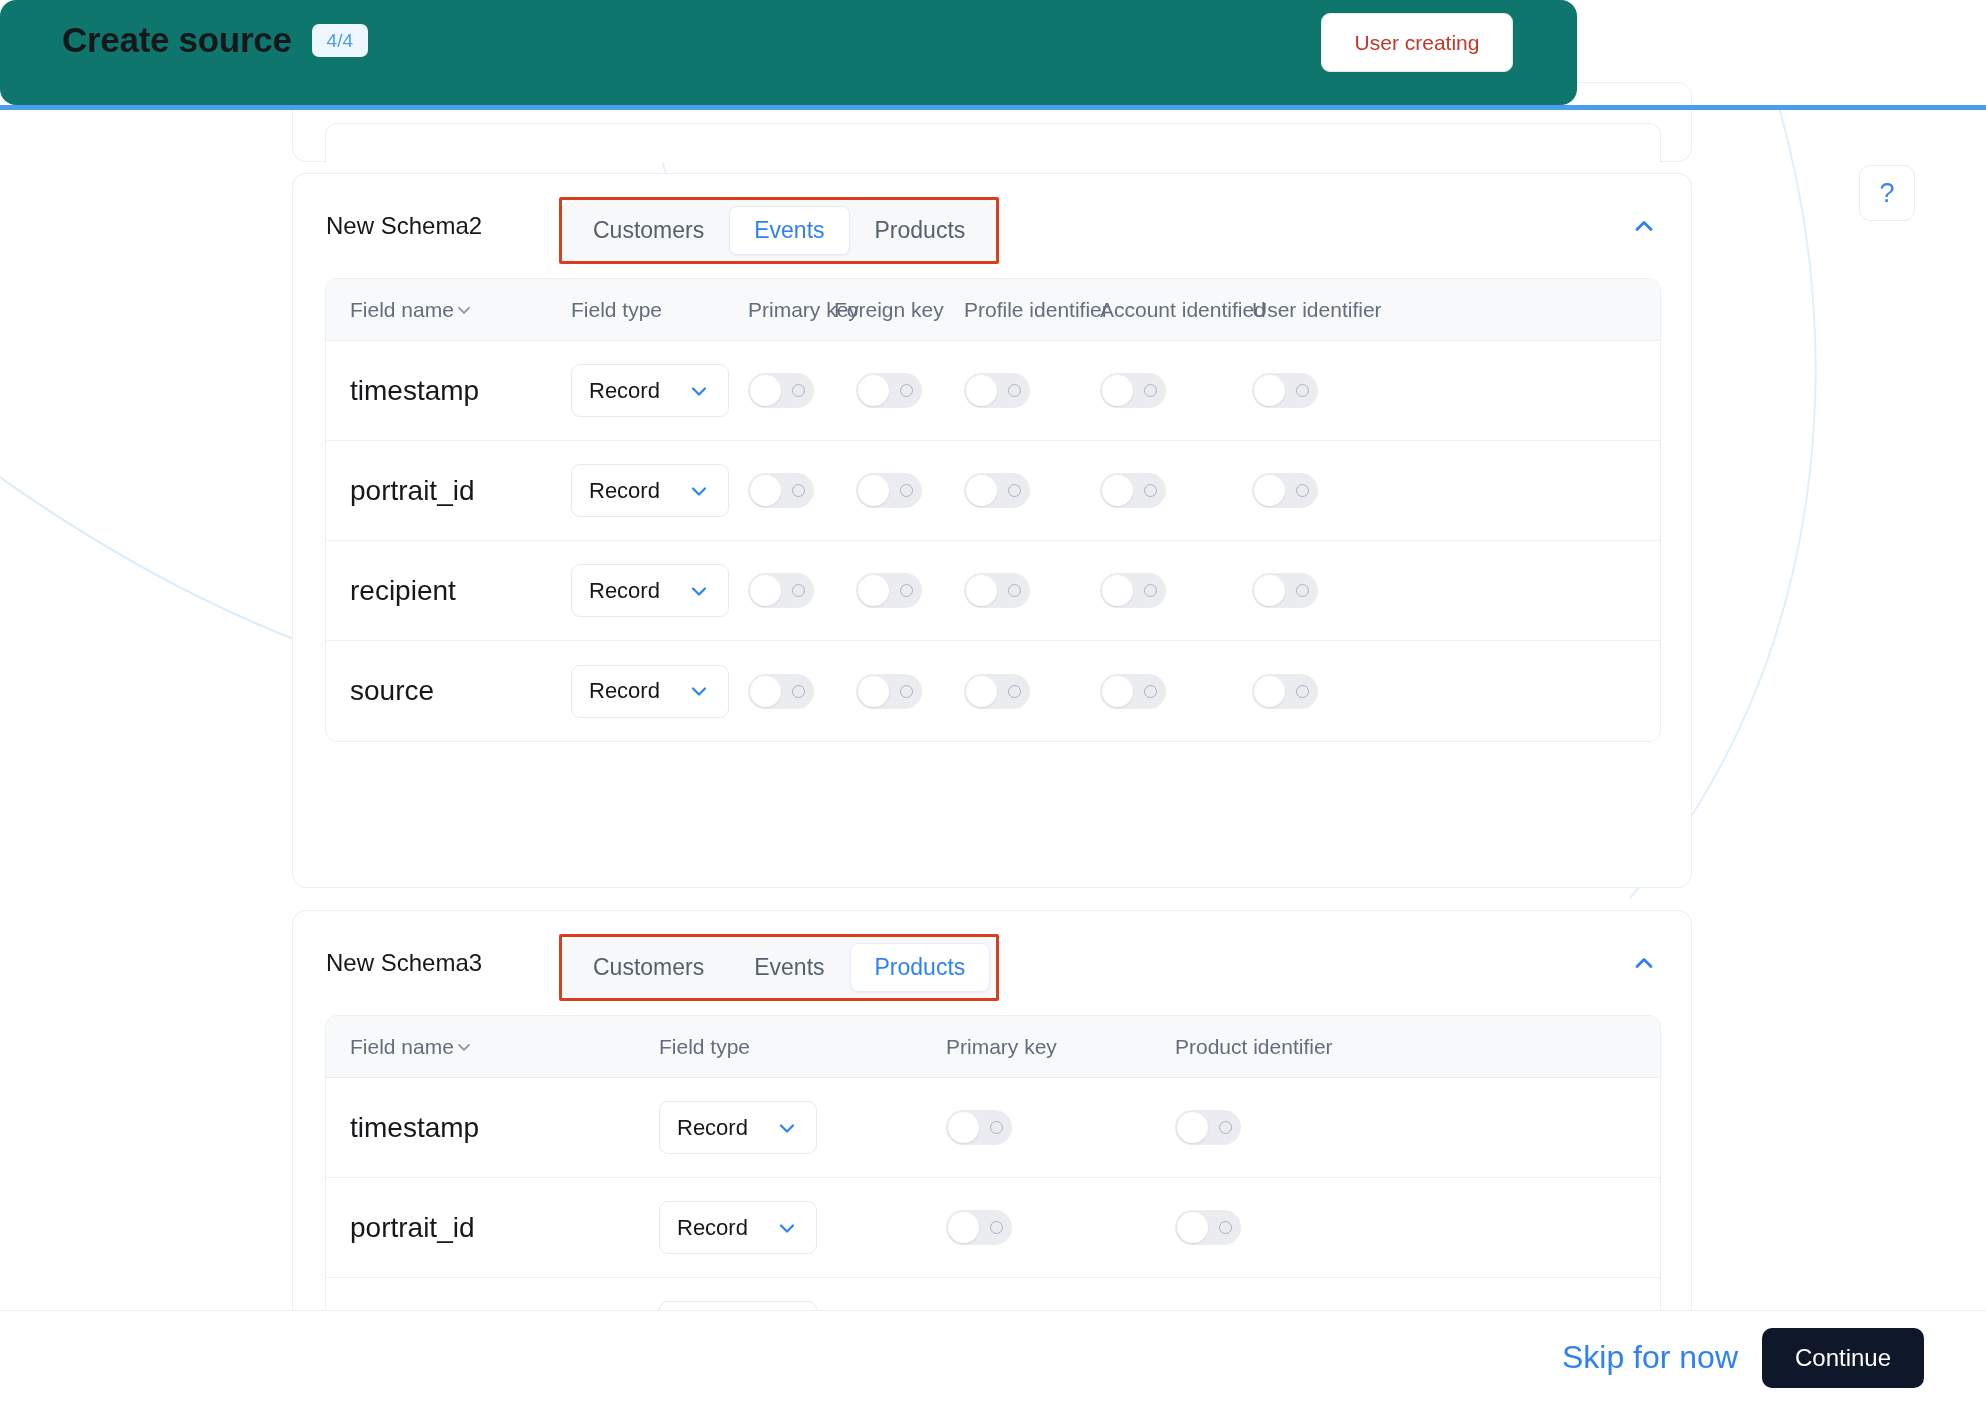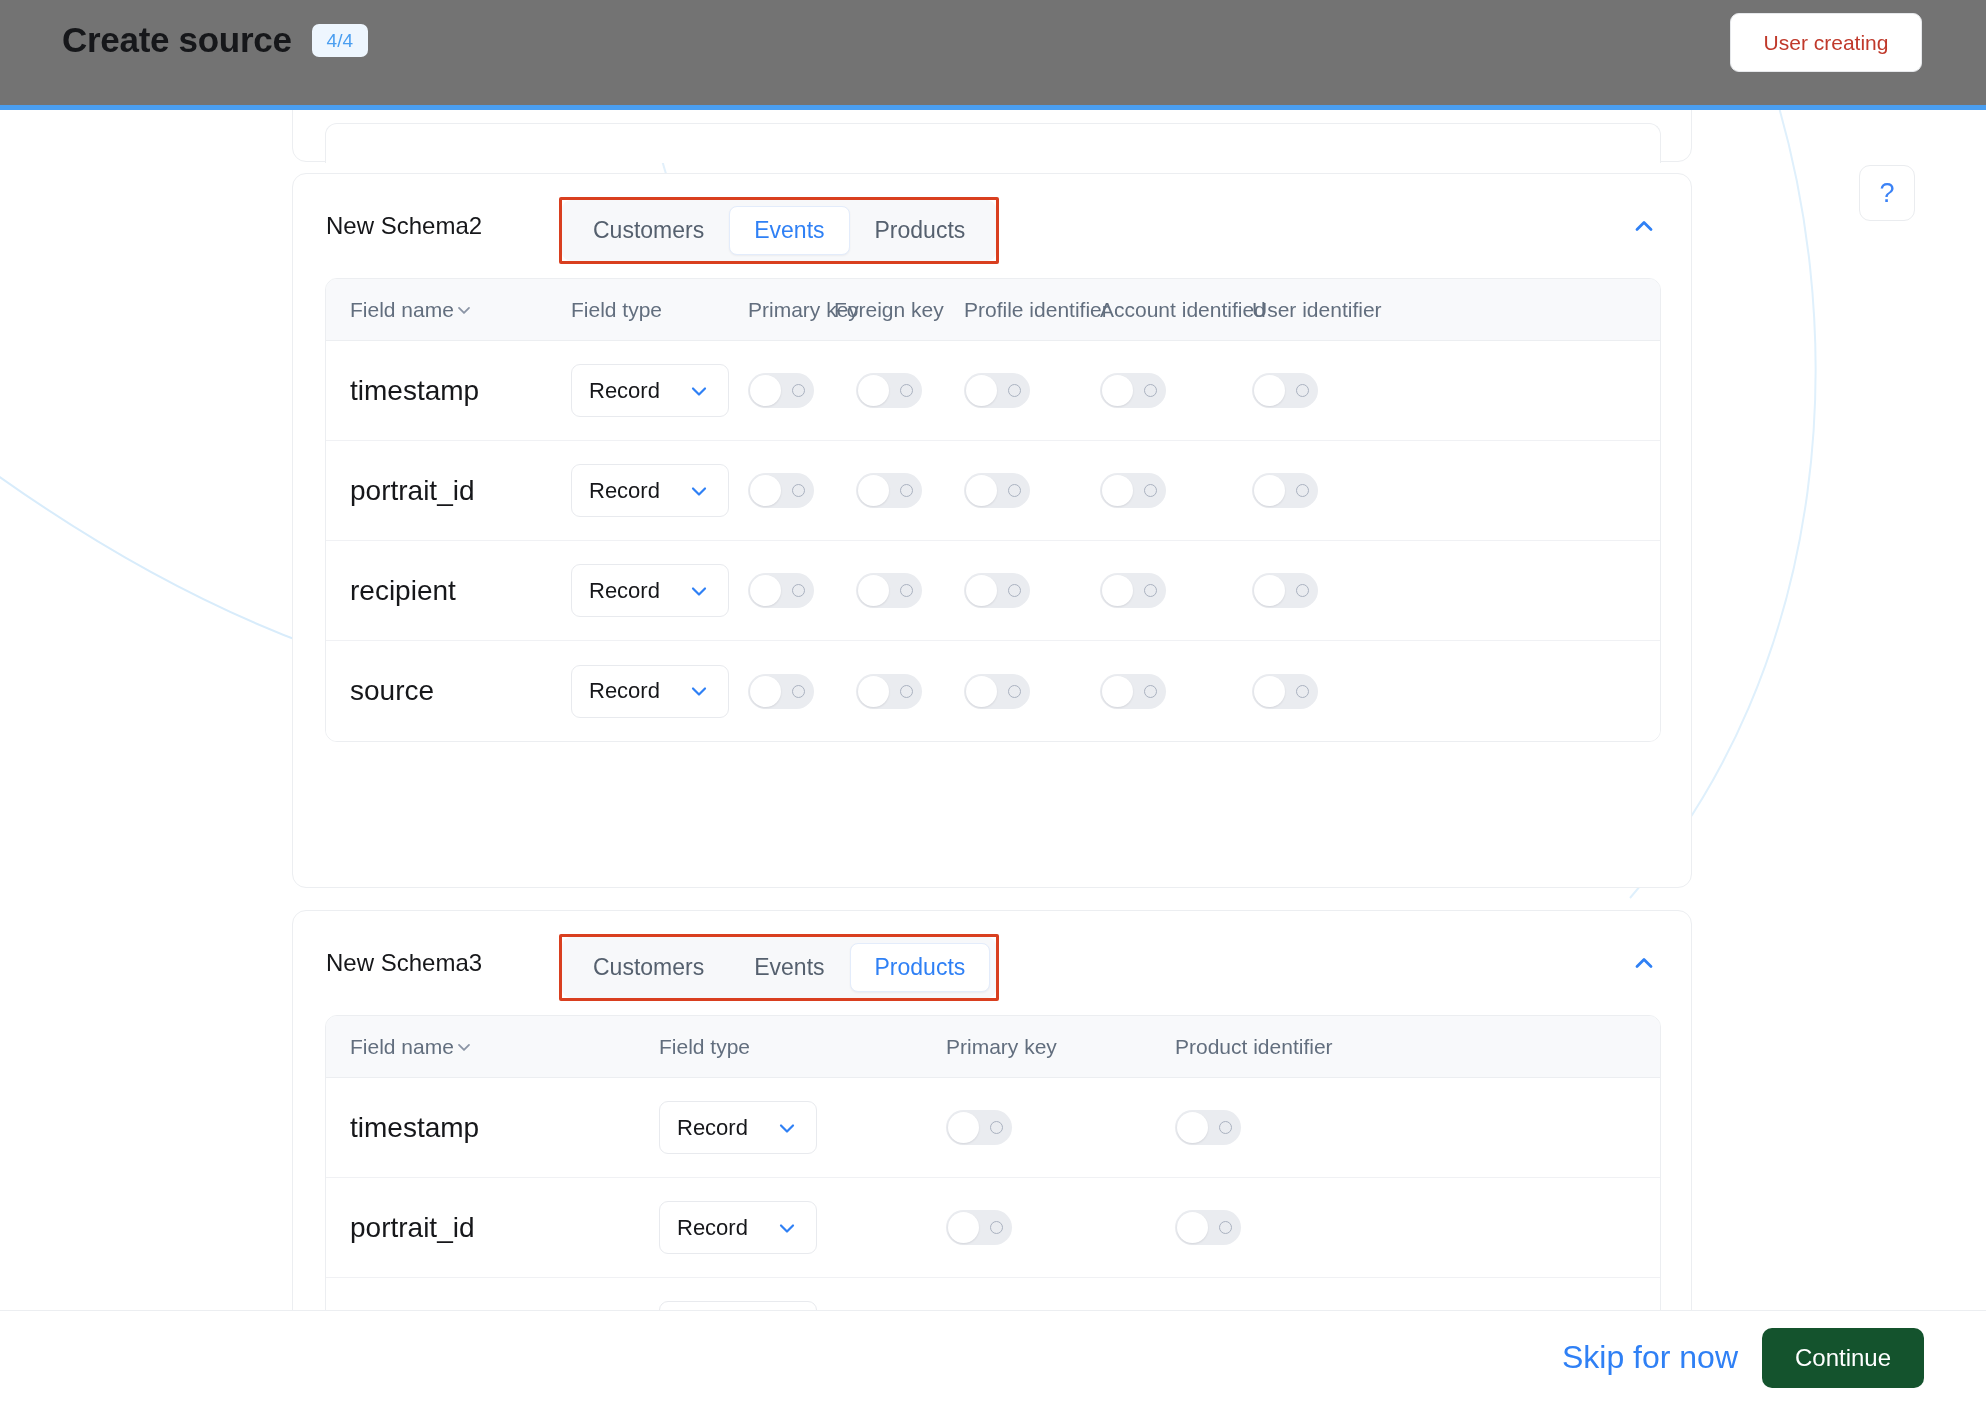--- a/index.html
+++ b/index.html
@@ -27,24 +27,25 @@
     width: 1986px;
     height: 1296px;
     pointer-events: none;
     z-index: 0;
   }
 
   
   .topbar {
     position: absolute;
     left: 0; top: 0;
-    width: 1986px;
+    width: 1577px;
     height: 105px;
-    background: #737373;
+    background: #0f766e;
     z-index: 30;
+    border-radius: 16px;
   }
   .topbar-title-wrap {
     position: absolute;
     left: 62px; top: 20px;
     display: flex;
     align-items: center;
     gap: 20px;
   }
   .page-title {
     font-size: 35px;
@@ -298,21 +299,21 @@
   }
   .skip-link {
     font-size: 32px;
     color: #2f80f5;
     cursor: pointer;
     background: none;
     border: none;
     font-family: "Liberation Sans", sans-serif;
   }
   .continue-btn {
-    background: #14532d;
+    background: #0f172a;
     color: #ffffff;
     font-size: 24px;
     border: none;
     border-radius: 10px;
     width: 162px;
     height: 60px;
     cursor: pointer;
     font-family: "Liberation Sans", sans-serif;
   }
 </style>

